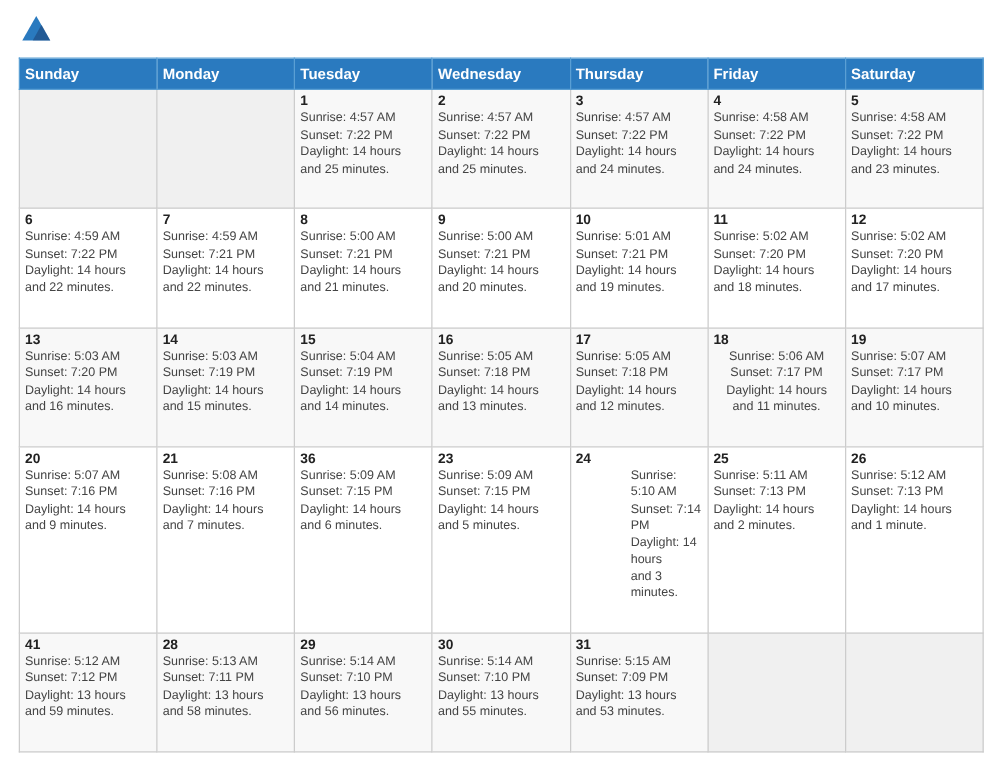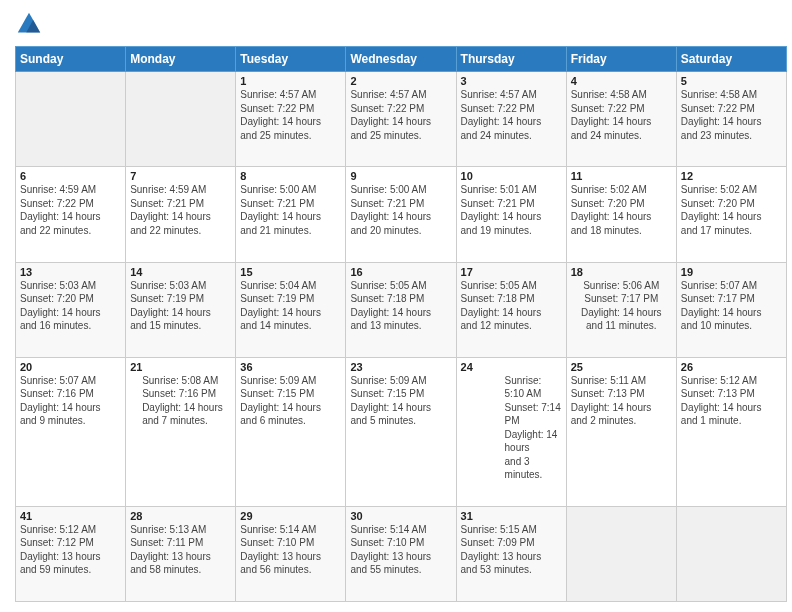--- a/index.html
+++ b/index.html
@@ -267,21 +267,21 @@
         <tr>
           <td>
             <span class="day-num">20</span>
             <div class="day-info" style="white-space: pre-line;">Sunrise: 5:07 AM
 Sunset: 7:16 PM
 Daylight: 14 hours
 and 9 minutes.</div>
           </td>
           <td>
             <span class="day-num">21</span>
-            <div class="day-info" style="white-space: pre-line; margin-left: 12px;">Sunrise: 5:08 AM
+            <div class="day-info" style="white-space: pre-line;">Sunrise: 5:08 AM
 Sunset: 7:16 PM
 Daylight: 14 hours
 and 7 minutes.</div>
           </td>
           <td>
             <span class="day-num">36</span>
             <div class="day-info" style="white-space: pre-line;">Sunrise: 5:09 AM
 Sunset: 7:15 PM
 Daylight: 14 hours
 and 6 minutes.</div>

